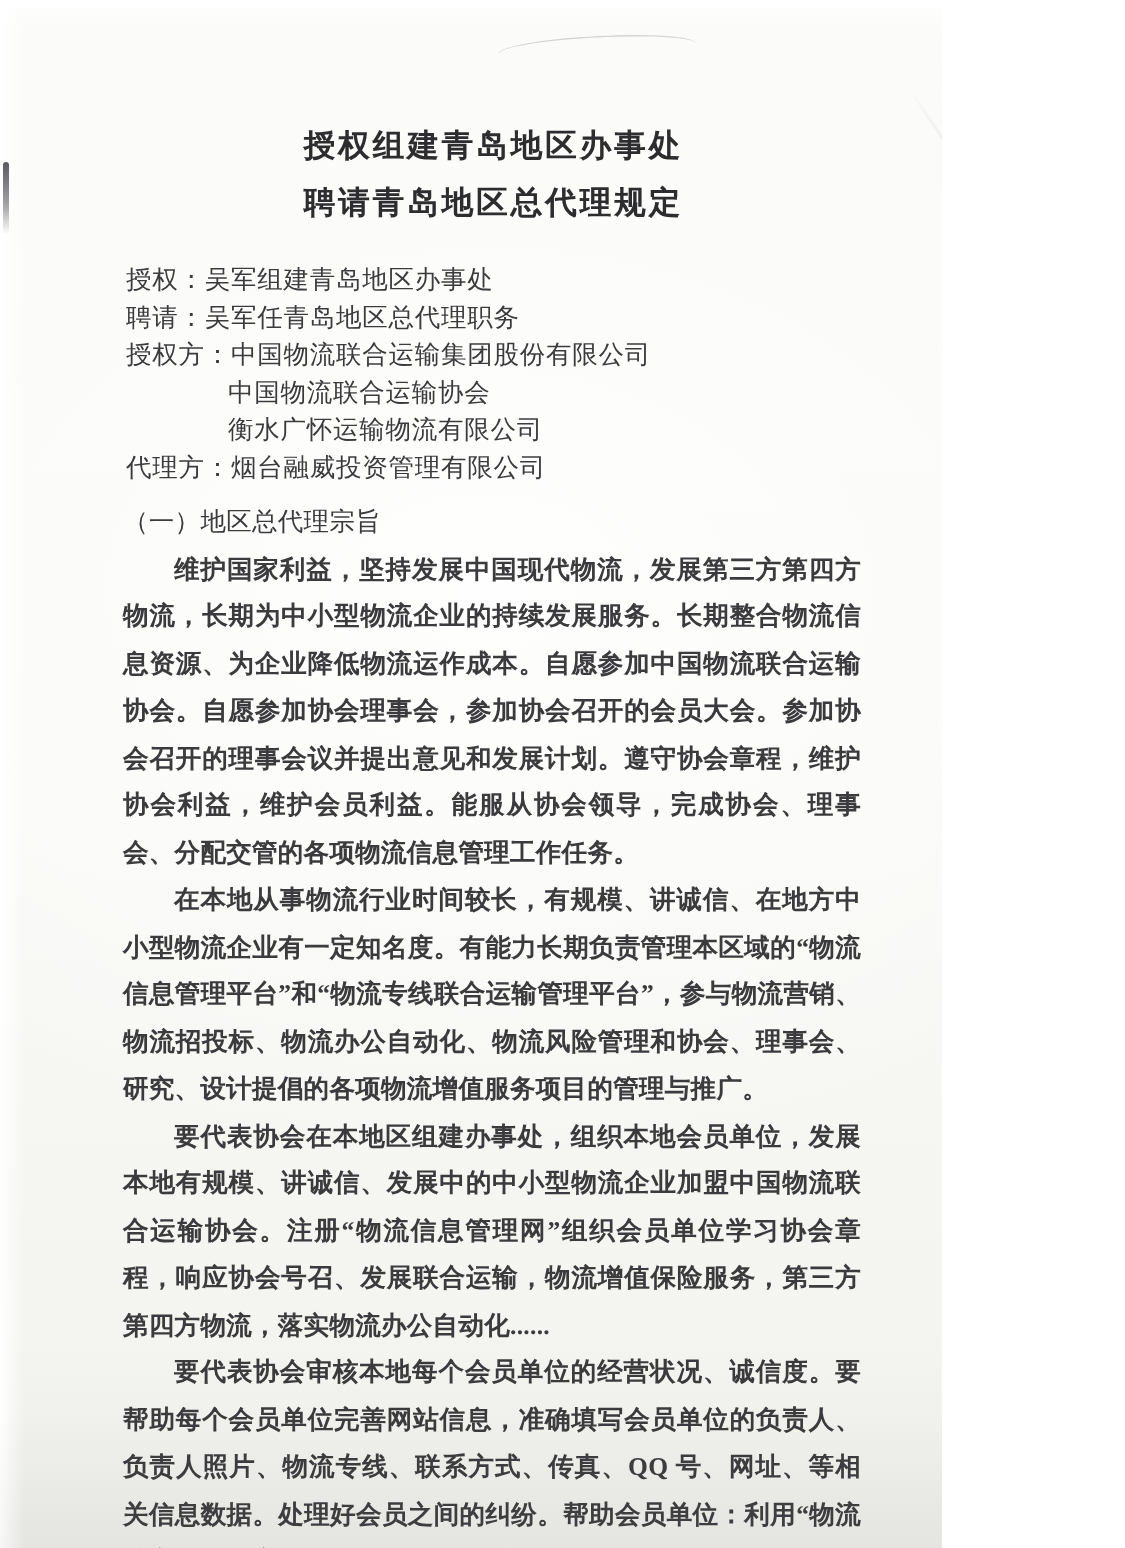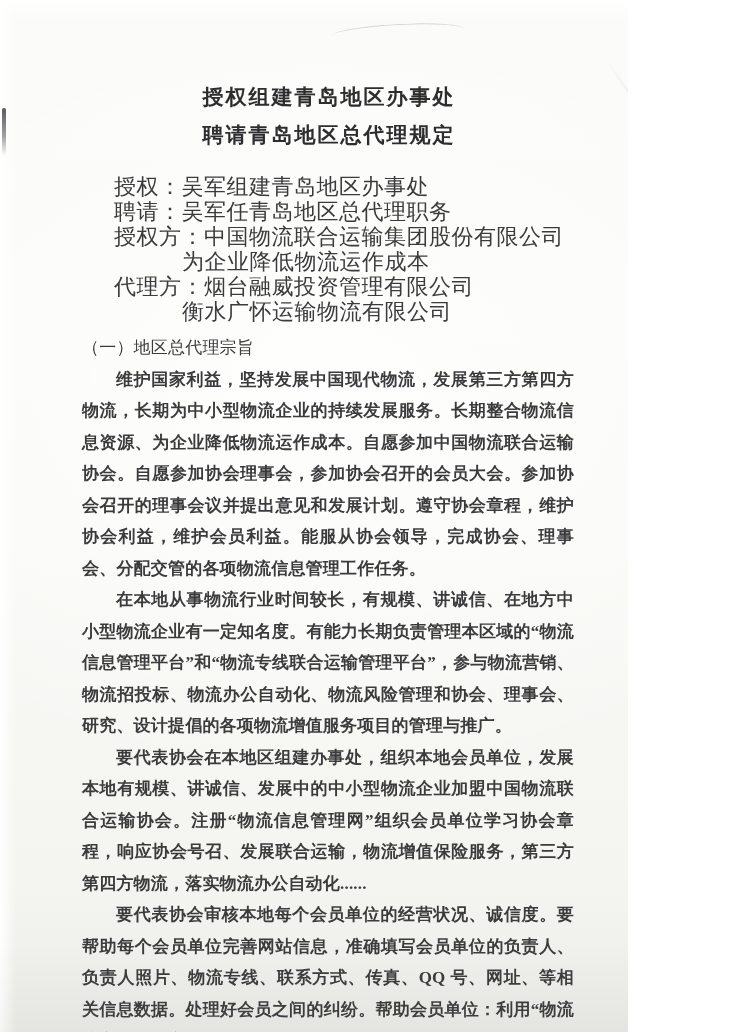--- a/index.html
+++ b/index.html
@@ -68,22 +68,22 @@
     text-align: center;
     transform: translateX(15px);
     font-weight: 700;
     font-size: 21px;
     line-height: 38px;
     letter-spacing: 2px;
     color: #2d2d30;
   }
   .header-block {
     margin-top: 20px;
-    padding-left: 114px;
-    font-size: 22px;
+    padding-left: 84px;
+    font-size: 17px;
     line-height: 25px;
   }
   .header-row { white-space: nowrap; }
   .header-row.continuation { padding-left: 68px; }
   .header-label { letter-spacing: 0.5px; }
   .header-value { letter-spacing: 0.5px; }
 
   .body-block {
     margin-top: 8px;
     padding: 0 54px 0 82px;
@@ -126,27 +126,27 @@
     <div class="header-row">
       <span class="header-label">授权：</span><span class="header-value">吴军组建青岛地区办事处</span>
     </div>
     <div class="header-row">
       <span class="header-label">聘请：</span><span class="header-value">吴军任青岛地区总代理职务</span>
     </div>
     <div class="header-row">
       <span class="header-label">授权方：</span><span class="header-value">中国物流联合运输集团股份有限公司</span>
     </div>
     <div class="header-row continuation">
-      <span class="header-value">为企业降低物流运作成本</span>
+      <span class="header-value">中国物流联合运输协会</span>
+    </div>
+    <div class="header-row continuation">
+      <span class="header-value">衡水广怀运输物流有限公司</span>
     </div>
     <div class="header-row">
       <span class="header-label">代理方：</span><span class="header-value">烟台融威投资管理有限公司</span>
-    </div>
-    <div class="header-row continuation">
-      <span class="header-value">衡水广怀运输物流有限公司</span>
     </div>
   </div>
 
   <div class="body-block">
     <div class="section-heading">（一）地区总代理宗旨</div>
     <p>维护国家利益，坚持发展中国现代物流，发展第三方第四方物流，长期为中小型物流企业的持续发展服务。长期整合物流信息资源、为企业降低物流运作成本。自愿参加中国物流联合运输协会。自愿参加协会理事会，参加协会召开的会员大会。参加协会召开的理事会议并提出意见和发展计划。遵守协会章程，维护协会利益，维护会员利益。能服从协会领导，完成协会、理事会、分配交管的各项物流信息管理工作任务。</p>
 
     <p>在本地从事物流行业时间较长，有规模、讲诚信、在地方中小型物流企业有一定知名度。有能力长期负责管理本区域的“物流信息管理平台”和“物流专线联合运输管理平台”，参与物流营销、物流招投标、物流办公自动化、物流风险管理和协会、理事会、研究、设计提倡的各项物流增值服务项目的管理与推广。</p>
 
     <p>要代表协会在本地区组建办事处，组织本地会员单位，发展本地有规模、讲诚信、发展中的中小型物流企业加盟中国物流联合运输协会。注册“物流信息管理网”组织会员单位学习协会章程，响应协会号召、发展联合运输，物流增值保险服务，第三方第四方物流，落实物流办公自动化......</p>

